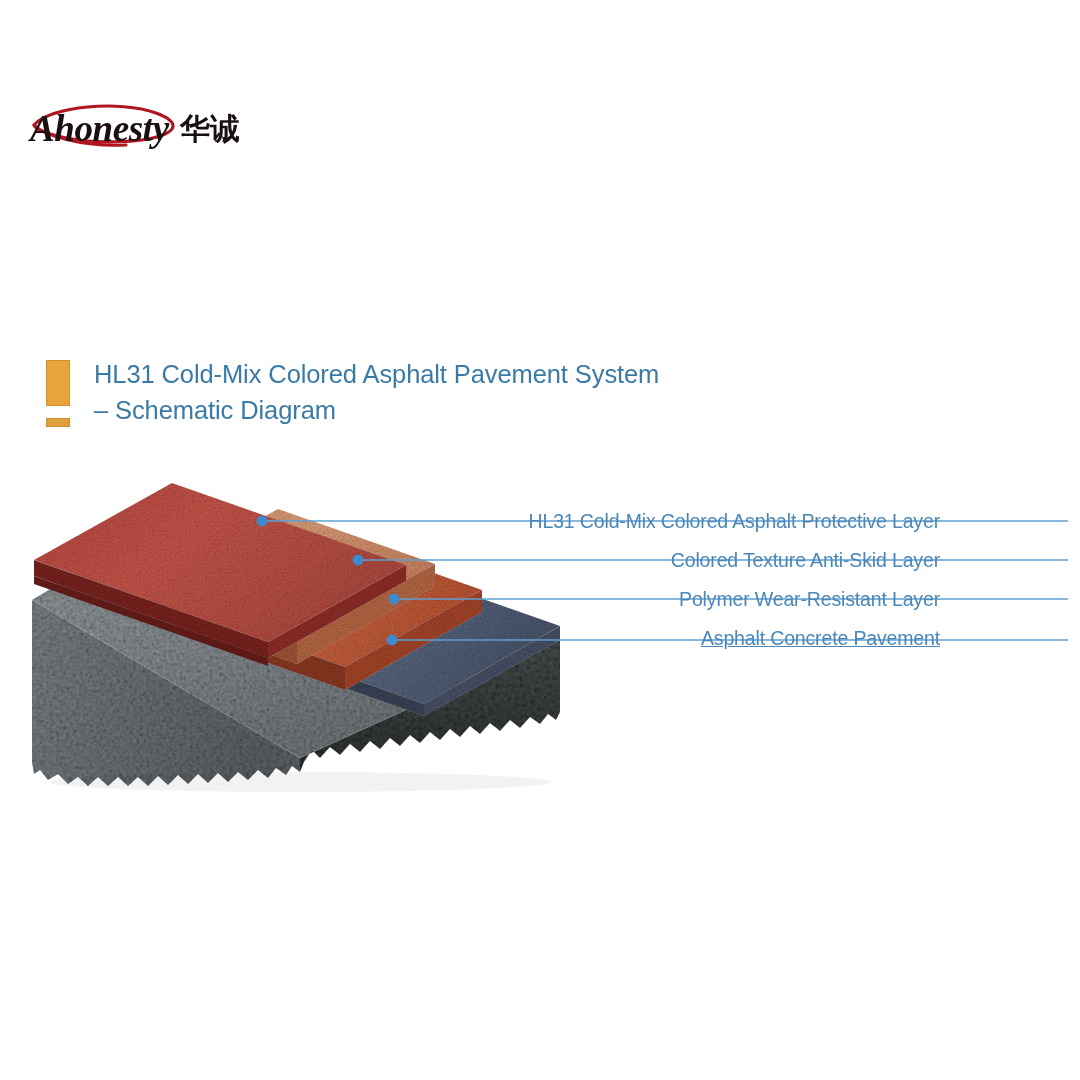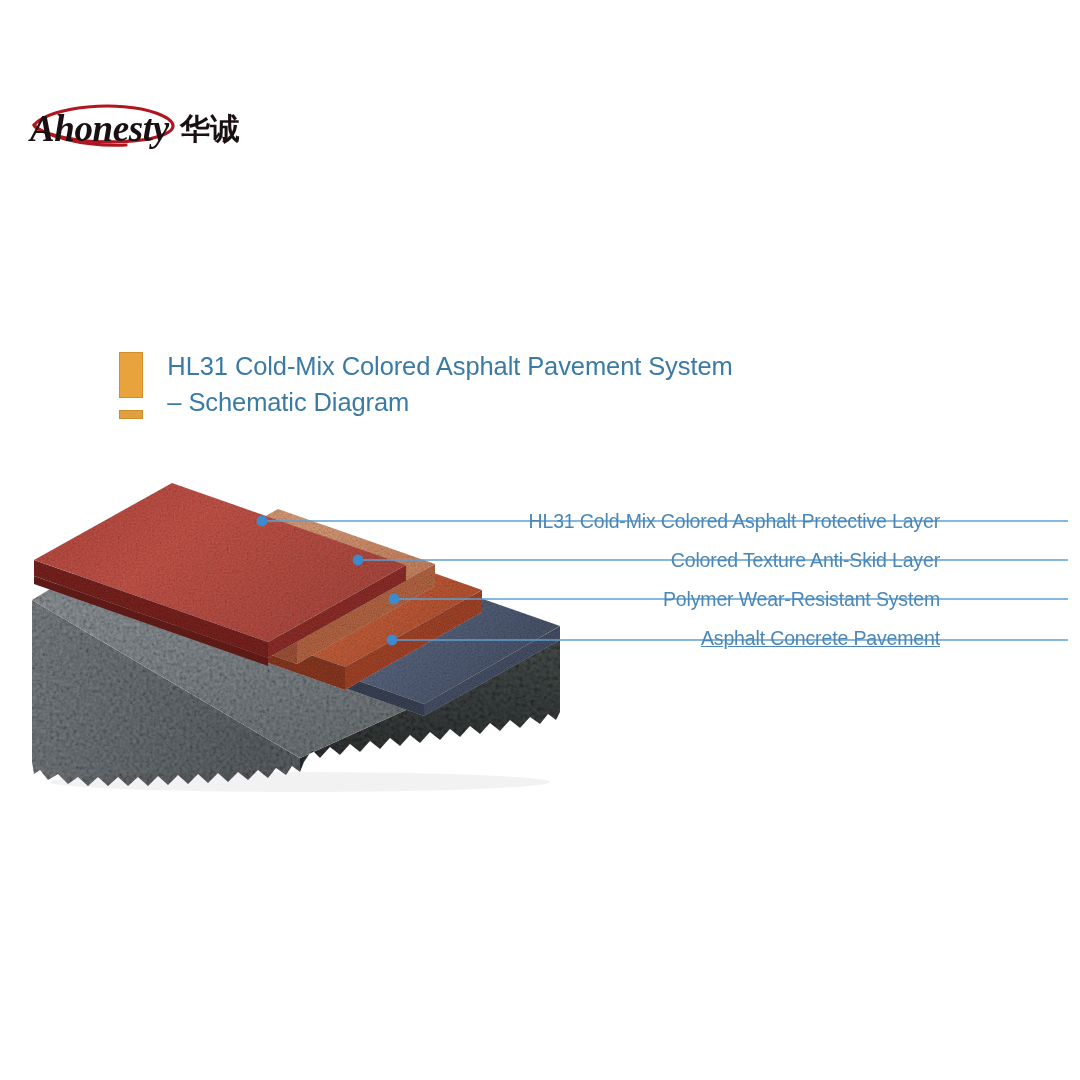--- a/index.html
+++ b/index.html
@@ -38,25 +38,24 @@
     font-family: "DejaVu Sans", sans-serif;
     font-weight: bold;
     font-size: 30px;
     fill: #1a1012;
   }
 
   
   #title-block {
     position: absolute;
     left: 46px;
-    top: 348px;
+    top: 356px;
     width: 760px;
     display: flex;
     align-items: flex-start;
-    justify-content: center;
   }
   #title-marker {
     width: 24px;
     flex: 0 0 24px;
     margin-right: 24px;
     padding-top: 4px;
   }
   #title-marker .bar-big {
     width: 24px;
     height: 46px;
@@ -254,15 +253,15 @@
     <circle cx="358" cy="560" r="5.4" fill="#3d8bcc"></circle>
     <circle cx="394" cy="599" r="5.4" fill="#3d8bcc"></circle>
     <circle cx="392" cy="640" r="5.4" fill="#3d8bcc"></circle>
   </g>
 </svg>
 </div>
 
 <div id="callouts">
   <div class="callout callout-0">HL31 Cold-Mix Colored Asphalt Protective Layer</div>
   <div class="callout callout-1">Colored Texture Anti-Skid Layer</div>
-  <div class="callout callout-2">Polymer Wear-Resistant System</div>
+  <div class="callout callout-2">Polymer Wear-Resistant Layer</div>
   <div class="callout callout-3">Asphalt Concrete Pavement</div>
 </div>
 
 </body></html>

